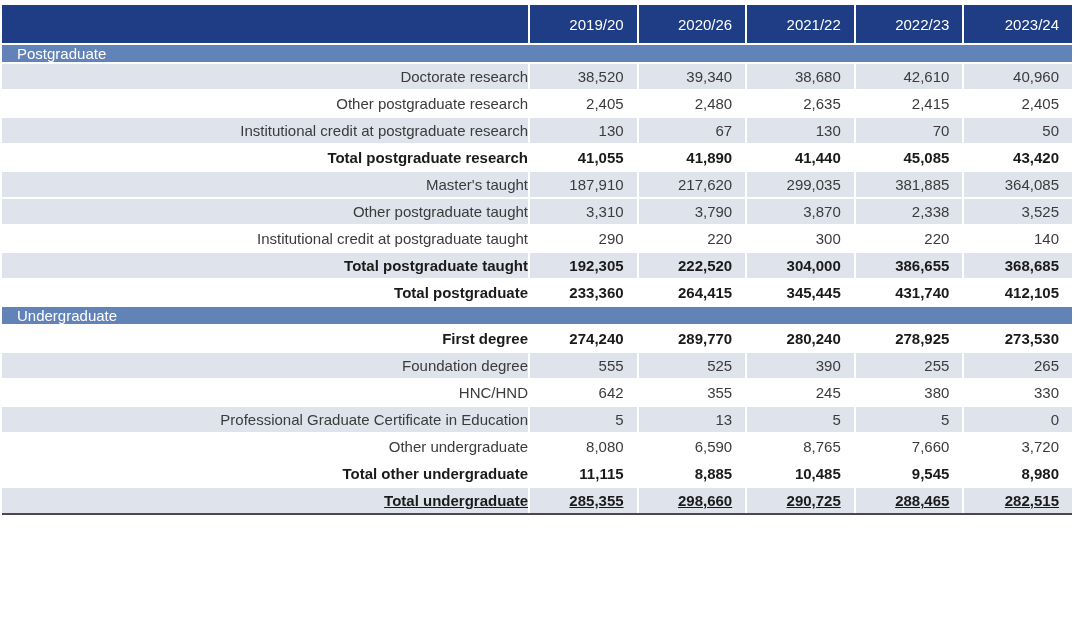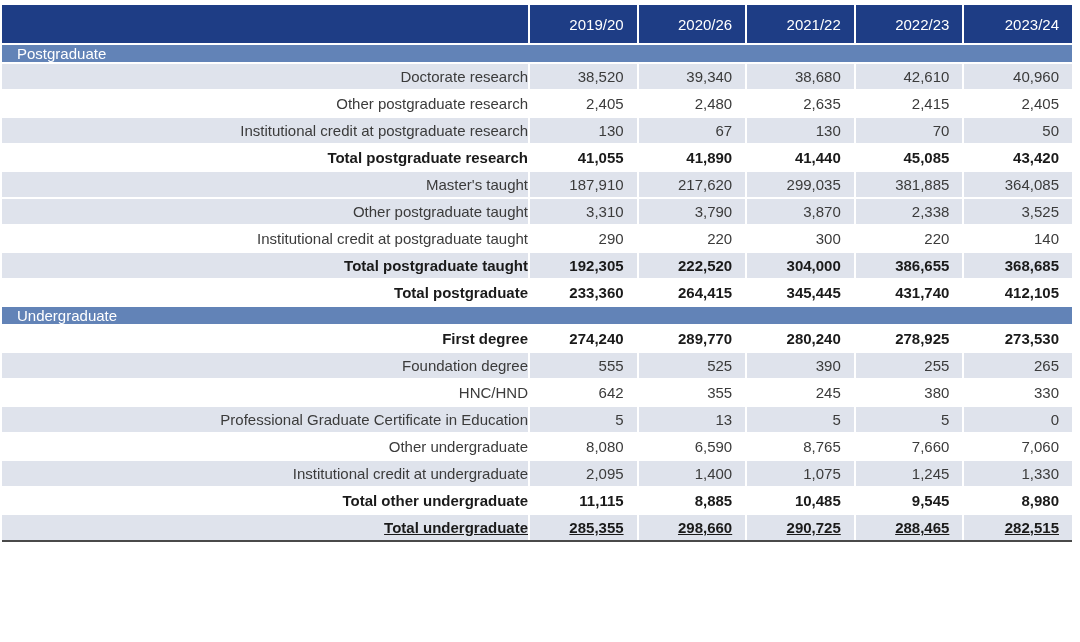--- a/index.html
+++ b/index.html
@@ -199,29 +199,21 @@
           <td class="num">5</td>
           <td class="num">5</td>
           <td class="num">0</td>
         </tr>
         <tr class="data-row">
           <td class="label">Other undergraduate</td>
           <td class="num">8,080</td>
           <td class="num">6,590</td>
           <td class="num">8,765</td>
           <td class="num">7,660</td>
-          <td class="num">7,060</td>
-        </tr>
-        <tr class="data-row striped">
-          <td class="label">Institutional credit at undergraduate</td>
-          <td class="num">2,095</td>
-          <td class="num">1,400</td>
-          <td class="num">1,075</td>
-          <td class="num">1,245</td>
-          <td class="num">1,330</td>
+          <td class="num">3,720</td>
         </tr>
         <tr class="data-row bold">
           <td class="label">Total other undergraduate</td>
           <td class="num">11,115</td>
           <td class="num">8,885</td>
           <td class="num">10,485</td>
           <td class="num">9,545</td>
           <td class="num">8,980</td>
         </tr>
         <tr class="data-row striped bold rule-below">

